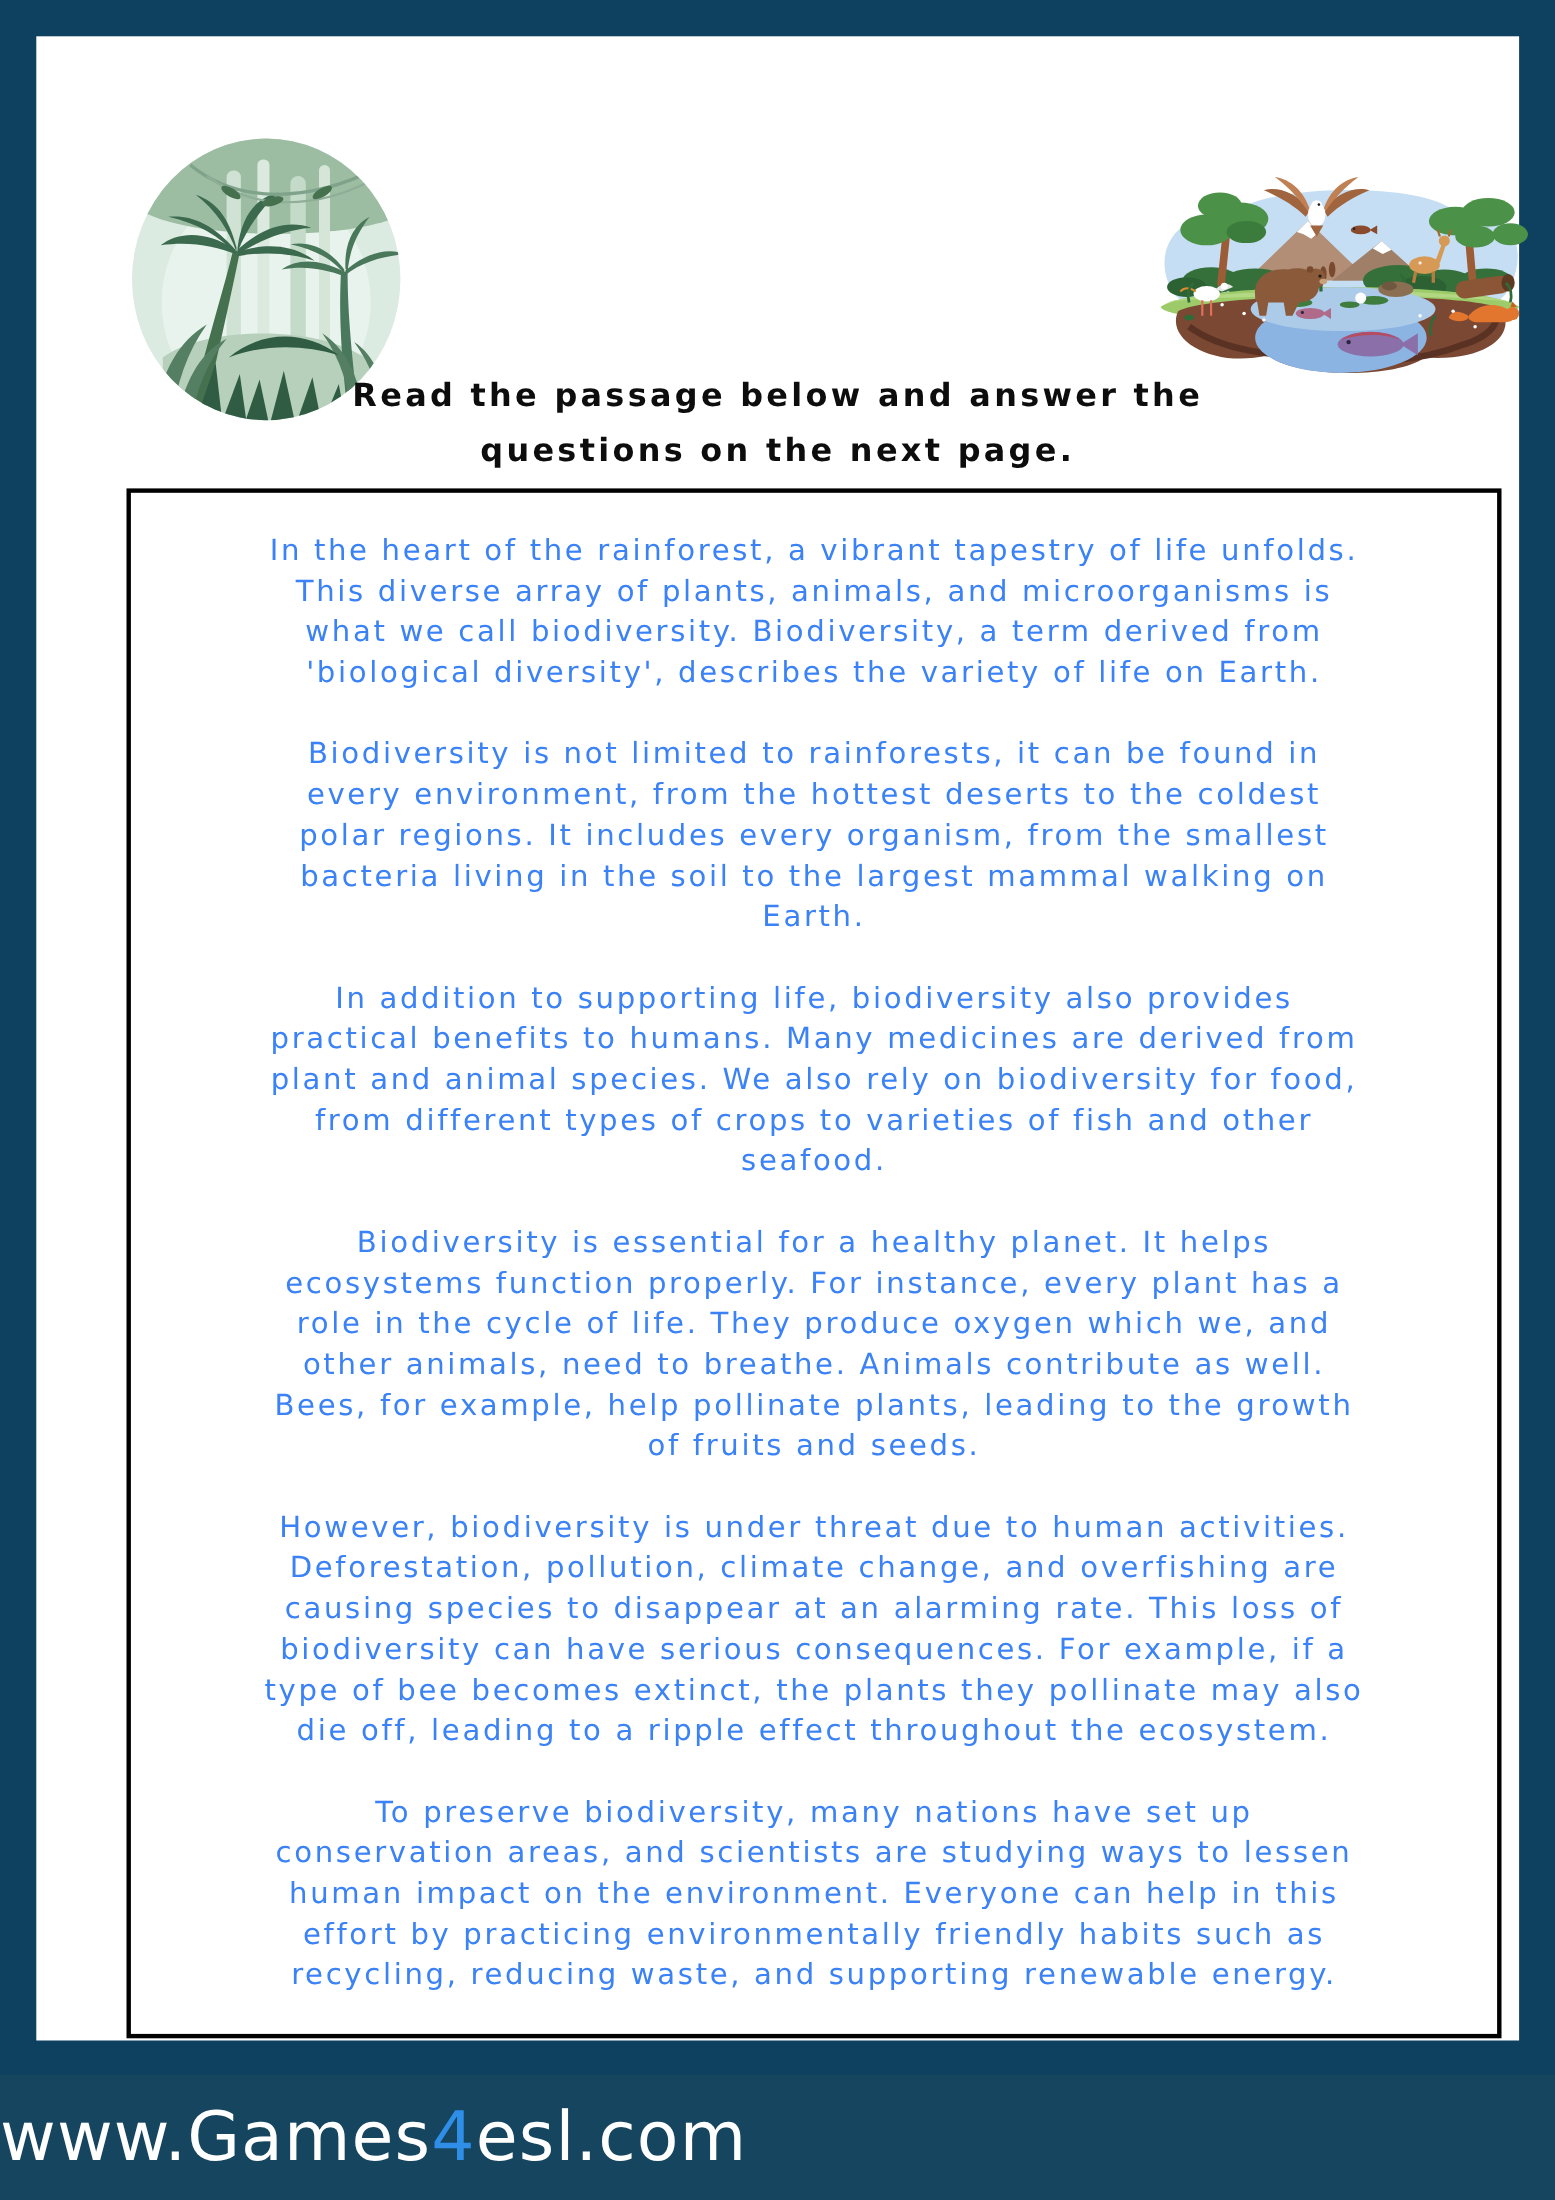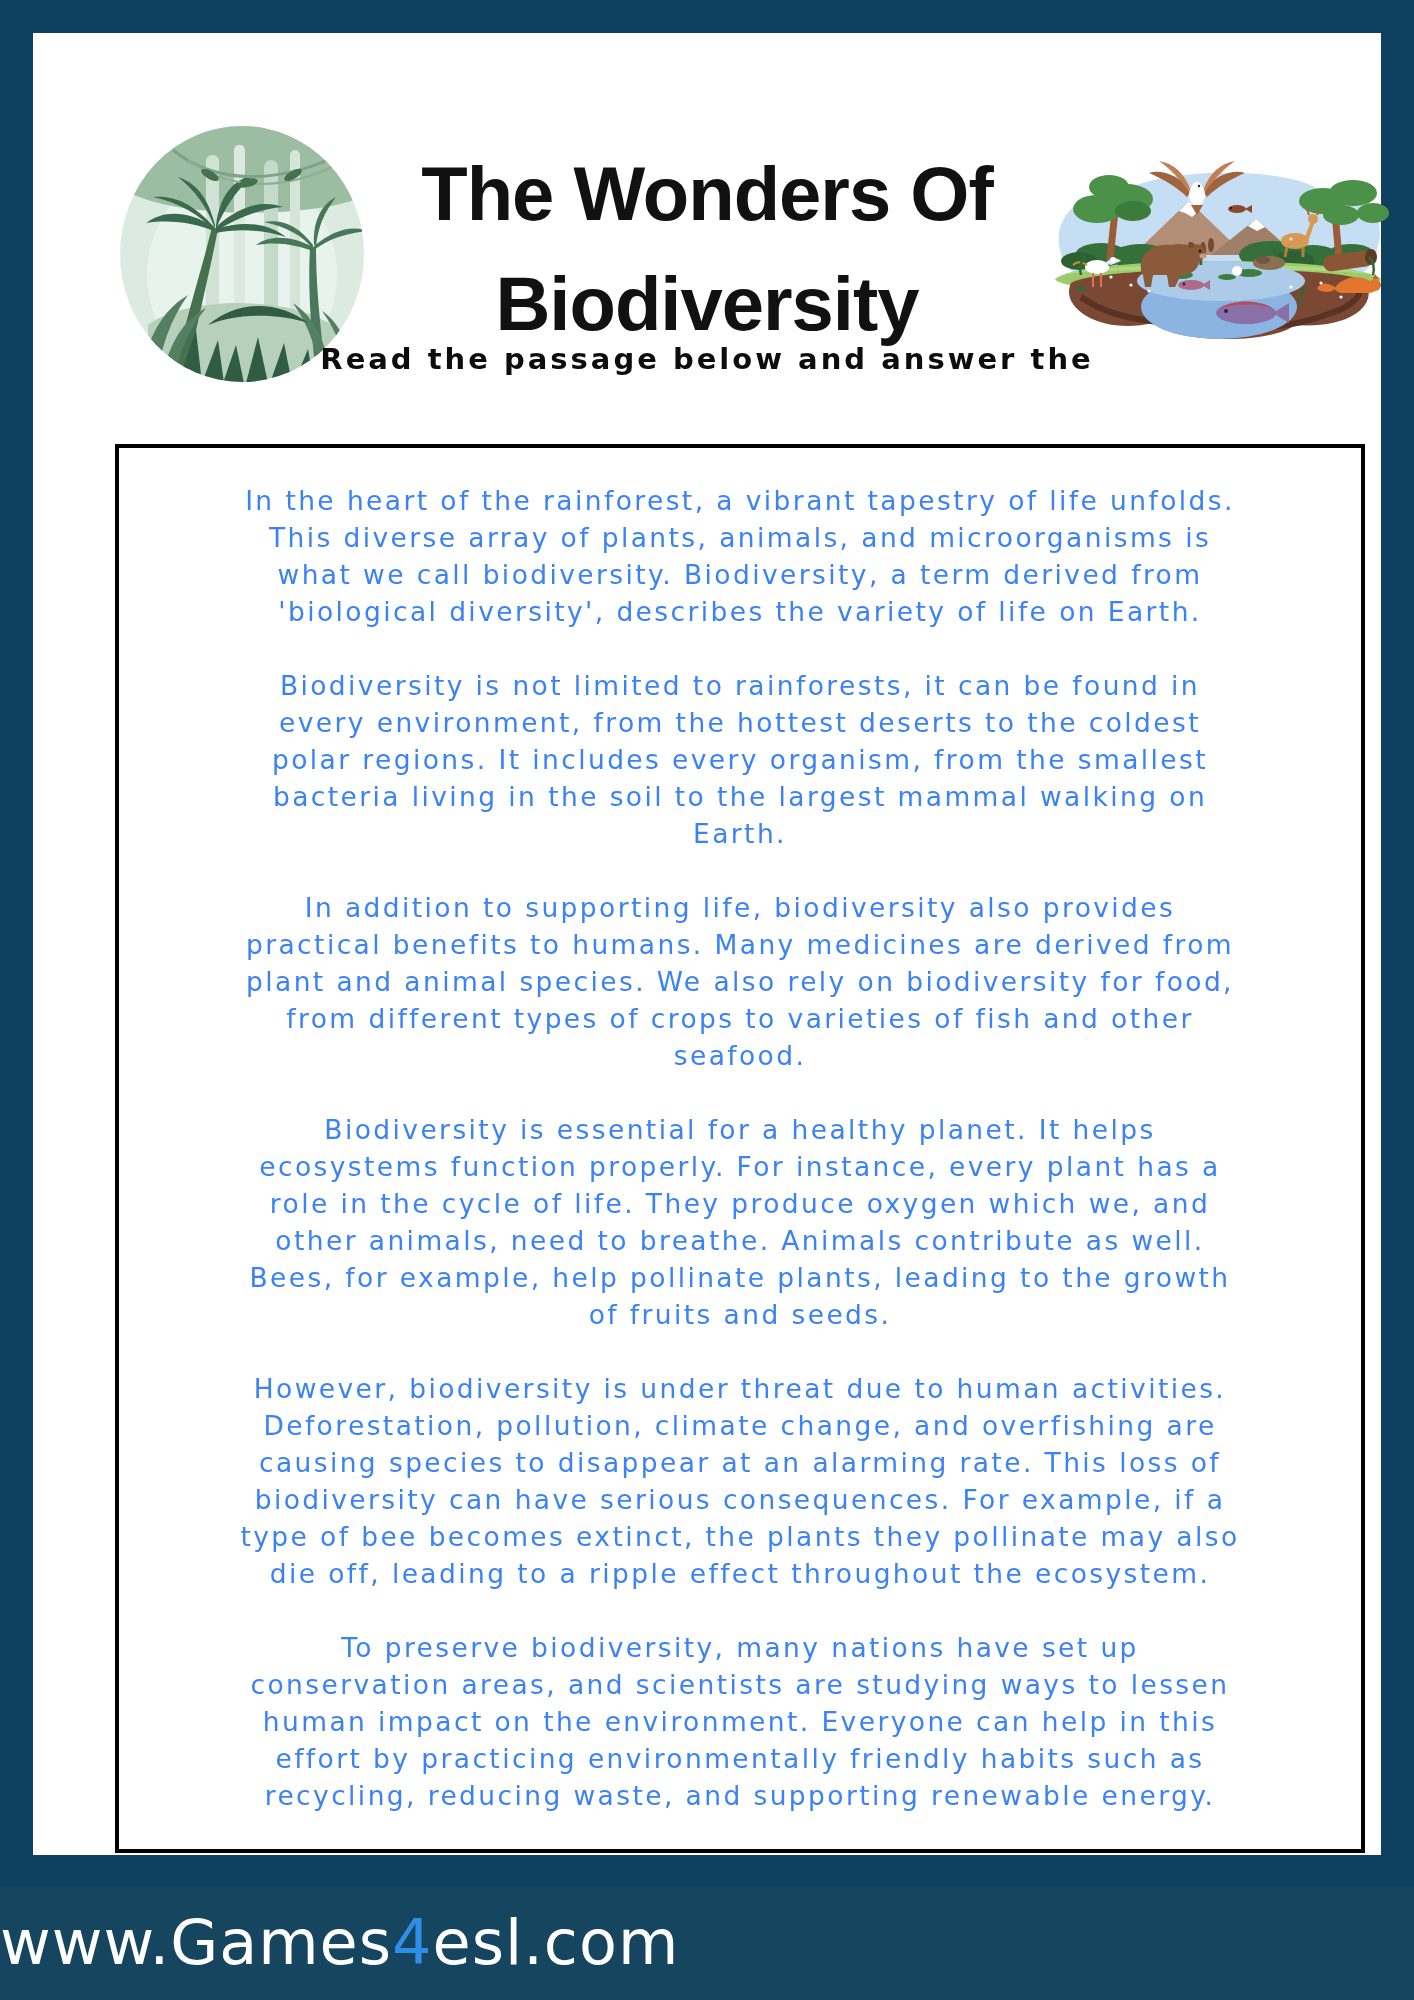--- a/index.html
+++ b/index.html
@@ -115,24 +115,20 @@
           <path d="M70,35 C115,68 170,64 218,40" fill="none" stroke="#8fae97" stroke-width="2"></path>
           <g fill="#45714f">
             <ellipse cx="92" cy="50" rx="10" ry="4" transform="rotate(30 92 50)"></ellipse>
             <ellipse cx="130" cy="58" rx="10" ry="4" transform="rotate(-15 130 58)"></ellipse>
             <ellipse cx="175" cy="50" rx="10" ry="4" transform="rotate(-30 175 50)"></ellipse>
           </g>
         </g>
       </svg>
     </div>
 
-    <h1 class="title">
-        <span>The Wonders Of</span>
-        <span>Biodiversity</span>
-      </h1>
 
     <div class="eco-img">
       <svg width="354" height="188" viewBox="0 0 354 188" xmlns="http://www.w3.org/2000/svg">
         <path d="M28,112 C4,80 22,34 78,38 C108,10 248,8 280,34 C336,28 352,72 328,110 C300,146 66,148 28,112 Z" fill="#c6def3"></path>
         <path d="M92,98 L148,44 L204,98 Z" fill="#b18e75"></path>
         <path d="M138,54 L148,44 L158,54 L151,60 L144,56 Z" fill="#ffffff"></path>
         <path d="M170,98 L215,62 L255,98 Z" fill="#a07f68"></path>
         <path d="M207,69 L215,62 L224,70 L216,74 Z" fill="#ffffff"></path>
         <g fill="#35703a">
           <ellipse cx="60" cy="98" rx="26" ry="12"></ellipse>
@@ -251,20 +247,21 @@
           <path d="M40,118 C38,110 40,104 44,100"></path>
           <path d="M332,118 C334,110 332,104 328,100"></path>
           <path d="M260,148 C258,140 260,134 264,130"></path>
         </g>
         <path d="M36,130 C42,128 46,130 44,133 C40,136 34,134 36,130 Z" fill="#2f6b38"></path>
       </svg>
     </div>
 
     <div class="subtitle">
         <span>Read the passage below and answer the</span>
+        <span>questions on the next page.</span>
       </div>
 
     <div class="passage-box">
         <p>In the heart of the rainforest, a vibrant tapestry of life unfolds.<br>This diverse array of plants, animals, and microorganisms is<br>what we call biodiversity. Biodiversity, a term derived from<br>'biological diversity', describes the variety of life on Earth.</p>
         <p>Biodiversity is not limited to rainforests, it can be found in<br>every environment, from the hottest deserts to the coldest<br>polar regions. It includes every organism, from the smallest<br>bacteria living in the soil to the largest mammal walking on<br>Earth.</p>
         <p>In addition to supporting life, biodiversity also provides<br>practical benefits to humans. Many medicines are derived from<br>plant and animal species. We also rely on biodiversity for food,<br>from different types of crops to varieties of fish and other<br>seafood.</p>
         <p>Biodiversity is essential for a healthy planet. It helps<br>ecosystems function properly. For instance, every plant has a<br>role in the cycle of life. They produce oxygen which we, and<br>other animals, need to breathe. Animals contribute as well.<br>Bees, for example, help pollinate plants, leading to the growth<br>of fruits and seeds.</p>
         <p>However, biodiversity is under threat due to human activities.<br>Deforestation, pollution, climate change, and overfishing are<br>causing species to disappear at an alarming rate. This loss of<br>biodiversity can have serious consequences. For example, if a<br>type of bee becomes extinct, the plants they pollinate may also<br>die off, leading to a ripple effect throughout the ecosystem.</p>
         <p>To preserve biodiversity, many nations have set up<br>conservation areas, and scientists are studying ways to lessen<br>human impact on the environment. Everyone can help in this<br>effort by practicing environmentally friendly habits such as<br>recycling, reducing waste, and supporting renewable energy.</p>
       </div>

